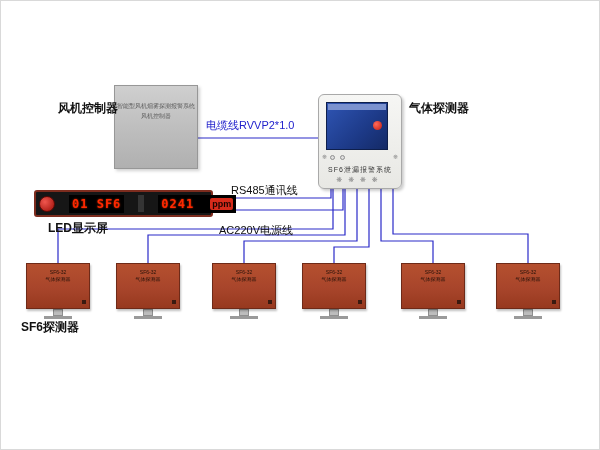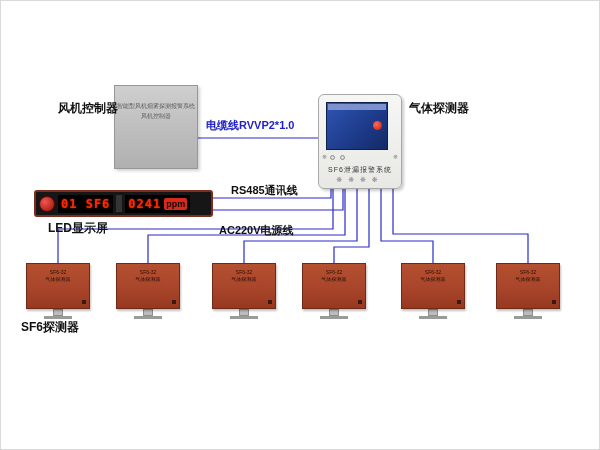--- a/index.html
+++ b/index.html
@@ -6,21 +6,21 @@
   #canvas{
     position:relative;width:600px;height:450px;background:#ffffff;
     border:1px solid #d9d9d9;box-sizing:border-box;overflow:hidden;
     font-family:"Liberation Sans",sans-serif;
   }
   
   #wires{position:absolute;left:0;top:0;width:600px;height:450px;}
   #wires polyline{fill:none;stroke:#2a2ac8;stroke-width:1.2;}
   
   .lbl{position:absolute;font-size:12px;font-weight:bold;color:#111;white-space:nowrap;}
-  .cable-lbl{position:absolute;font-size:11px;font-weight:bold;white-space:nowrap;}
+  .cable-lbl{position:absolute;font-size:11px;font-weight:normal;white-space:nowrap;}
   .cable-blue{color:#2222cc;}
   .cable-dark{color:#101010;}
   
   .fan-box{
     position:absolute;left:113px;top:84px;width:84px;height:84px;
     background:linear-gradient(180deg,#cfcfcf 0%,#bdbdbd 55%,#b0b0b0 100%);
     border:1px solid #979797;box-shadow:2px 2px 3px rgba(0,0,0,.18);
     box-sizing:border-box;
   }
   .fan-box .t1{position:absolute;left:0;top:16px;width:100%;text-align:center;
@@ -46,31 +46,31 @@
     background:#dedede;border:1px solid #8f8f8f;box-sizing:border-box;}
   .host .host-title{position:absolute;left:0;top:70px;width:100%;text-align:center;
     font-size:7px;color:#333;letter-spacing:1px;}
   .host .vents{position:absolute;left:0;top:81px;width:100%;text-align:center;
     font-size:7px;color:#8a8a8a;letter-spacing:6px;}
   .host .side-vent{position:absolute;top:58px;font-size:6px;color:#9a9a9a;}
   
   .led-bar{
     position:absolute;left:33px;top:189px;width:179px;height:27px;
     background:#161616;border:2px solid #7d2c1e;border-radius:3px;
-    box-sizing:border-box;display:flex;align-items:center;gap:3px;padding:0 3px;
+    box-sizing:border-box;display:flex;align-items:center;gap:14px;padding:0 3px;
   }
   .led-logo{width:16px;height:16px;border-radius:50%;flex:0 0 auto;
     background:radial-gradient(circle at 35% 35%,#f0564e,#9c0f08);border:1px solid #5c0a05;box-sizing:border-box;}
   .led-seg{background:#000;color:#ff2800;font-family:"DejaVu Sans Mono",monospace;
     font-size:12px;font-weight:bold;letter-spacing:1px;padding:2px 3px;
     text-shadow:0 0 2px rgba(255,60,0,.8);white-space:nowrap;}
   .led-div{width:6px;height:17px;background:#343434;flex:0 0 auto;}
   .led-val{display:flex;align-items:center;background:#000;padding:2px 3px;}
   .led-unit{background:#d62b1b;color:#1c0400;font-size:9px;font-weight:bold;
-    padding:1px 2px;margin-left:3px;border-radius:2px;font-family:"Liberation Sans",sans-serif;
+    padding:1px 2px;margin-left:16px;border-radius:2px;font-family:"Liberation Sans",sans-serif;
     text-shadow:none;}
   
   .det-unit{position:absolute;top:262px;width:64px;}
   .det-box{
     width:64px;height:46px;box-sizing:border-box;
     background:linear-gradient(180deg,#b5502f 0%,#a8452b 55%,#97391f 100%);
     border:1px solid #6e2a18;box-shadow:1px 2px 2px rgba(0,0,0,.25);
     position:relative;
   }
   .det-box .m1{position:absolute;left:0;top:5px;width:100%;text-align:center;font-size:5px;color:#26120a;}

